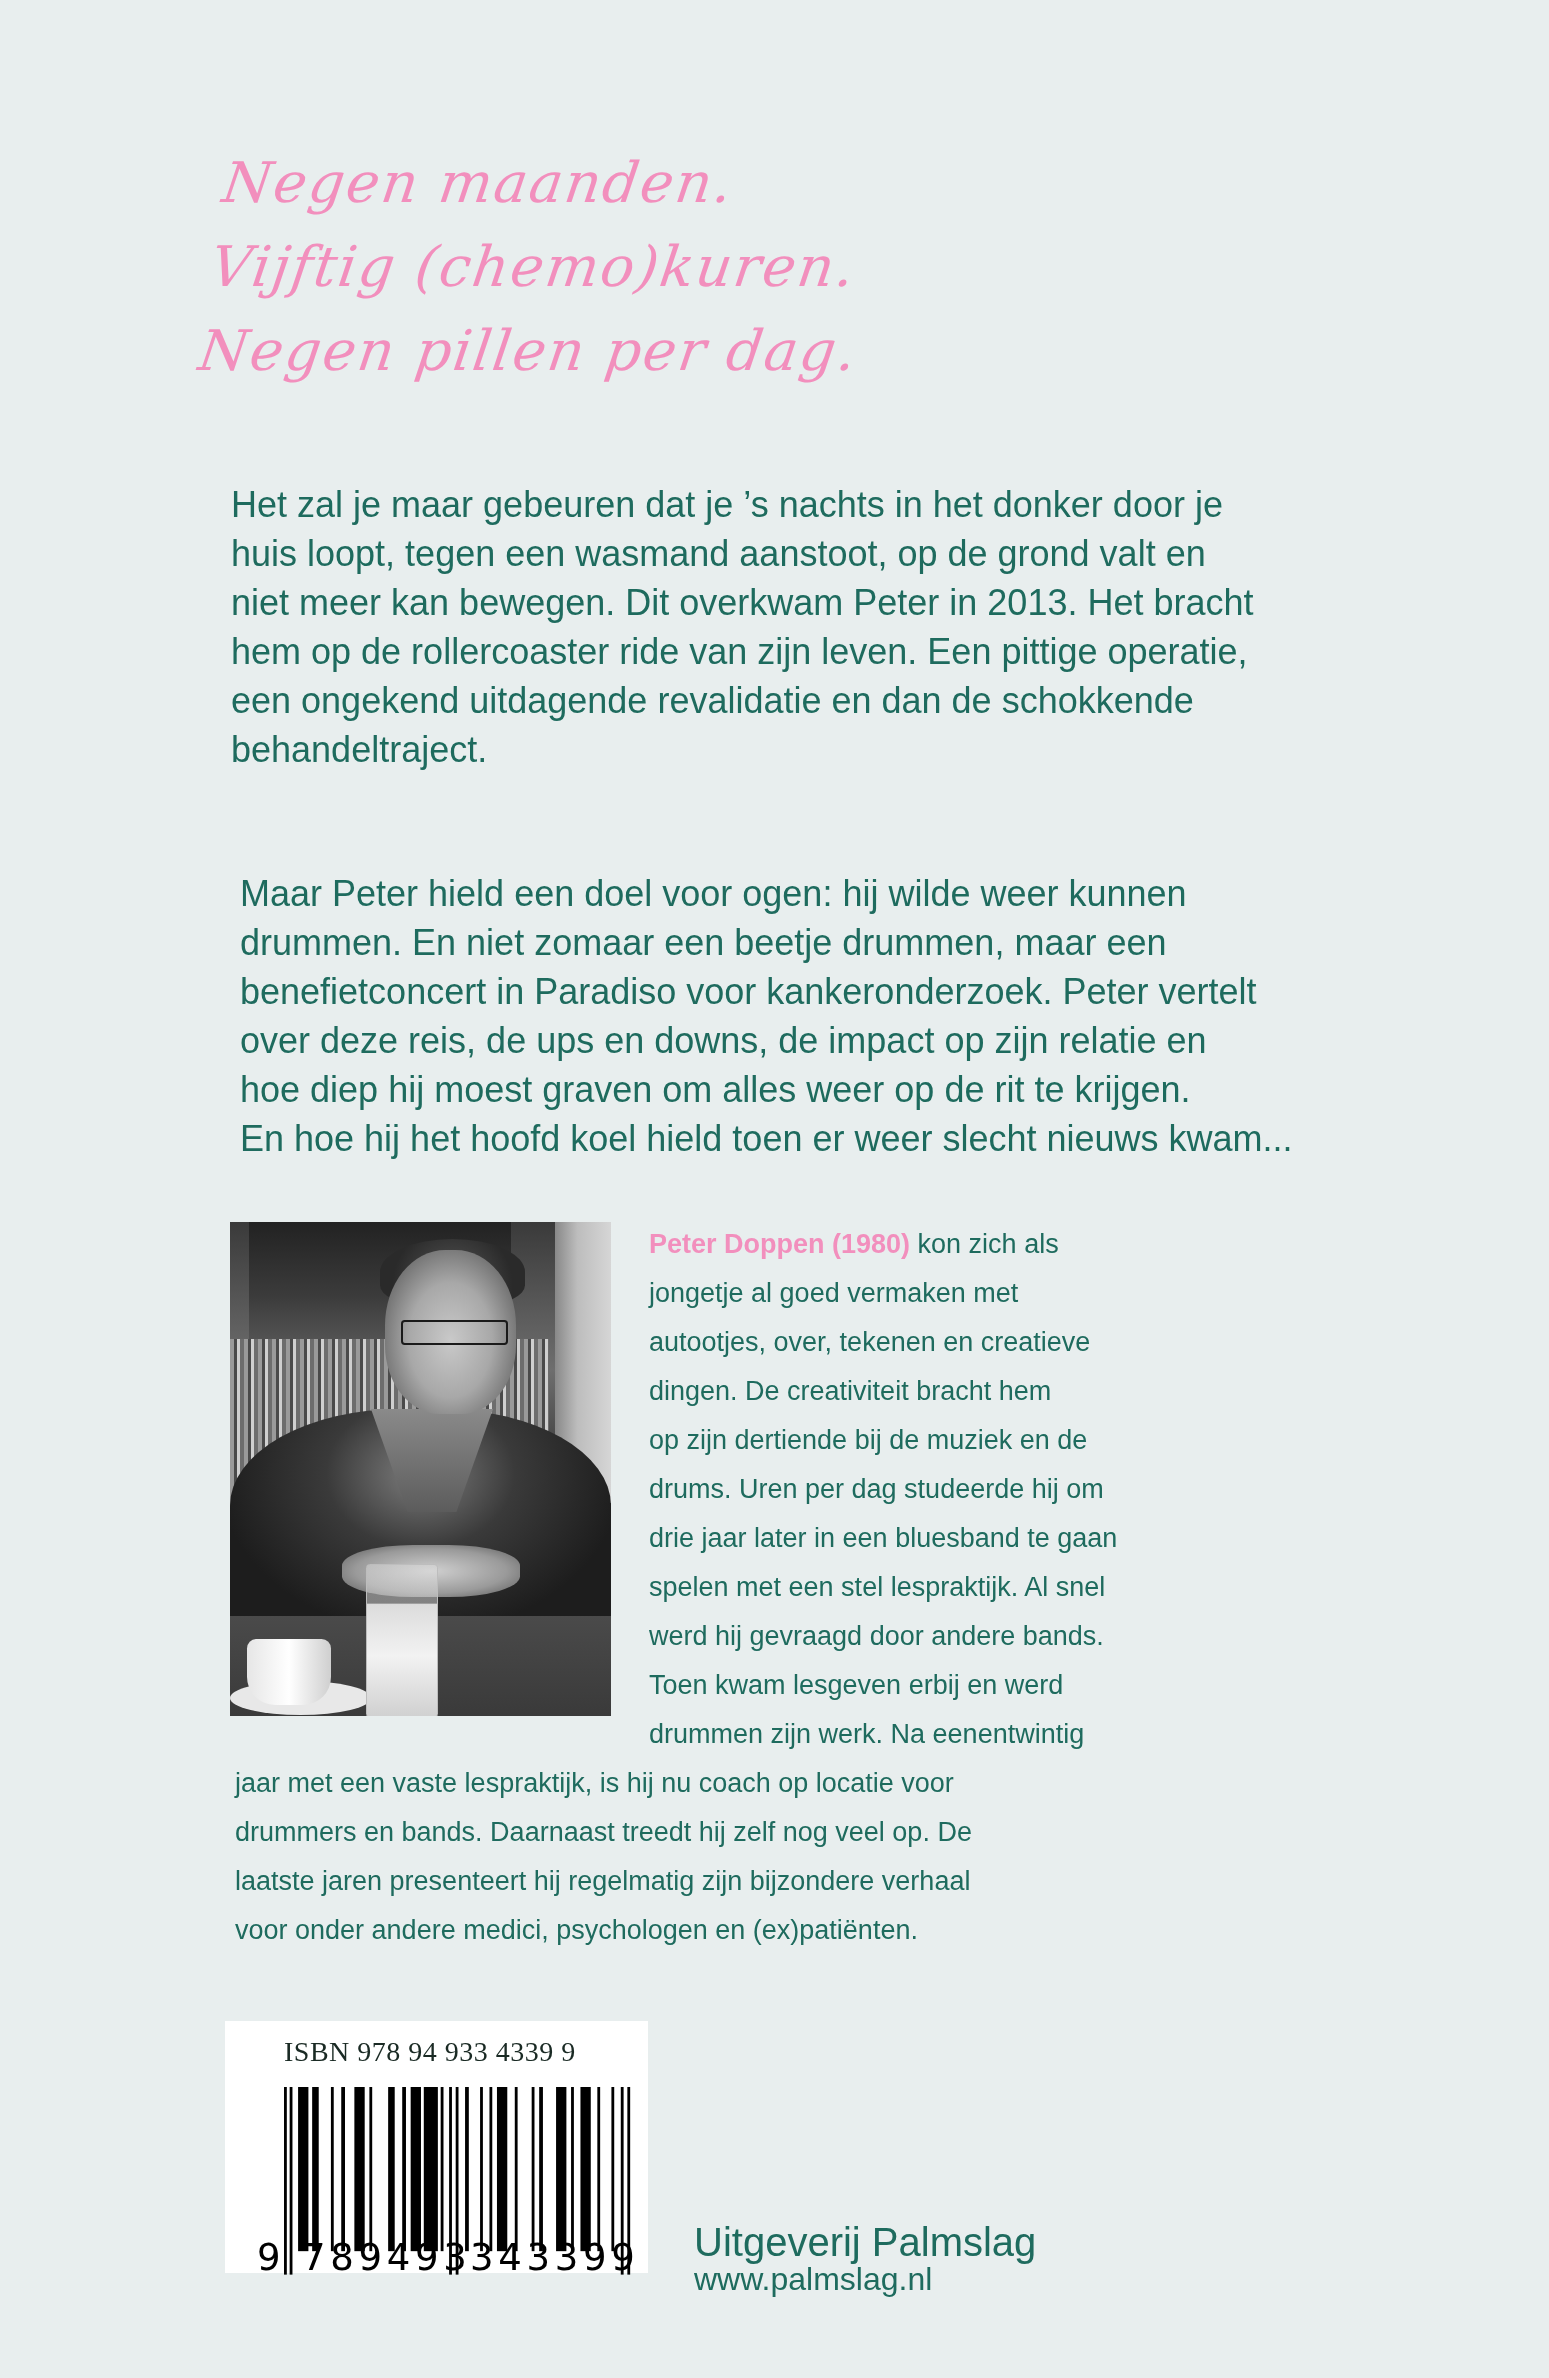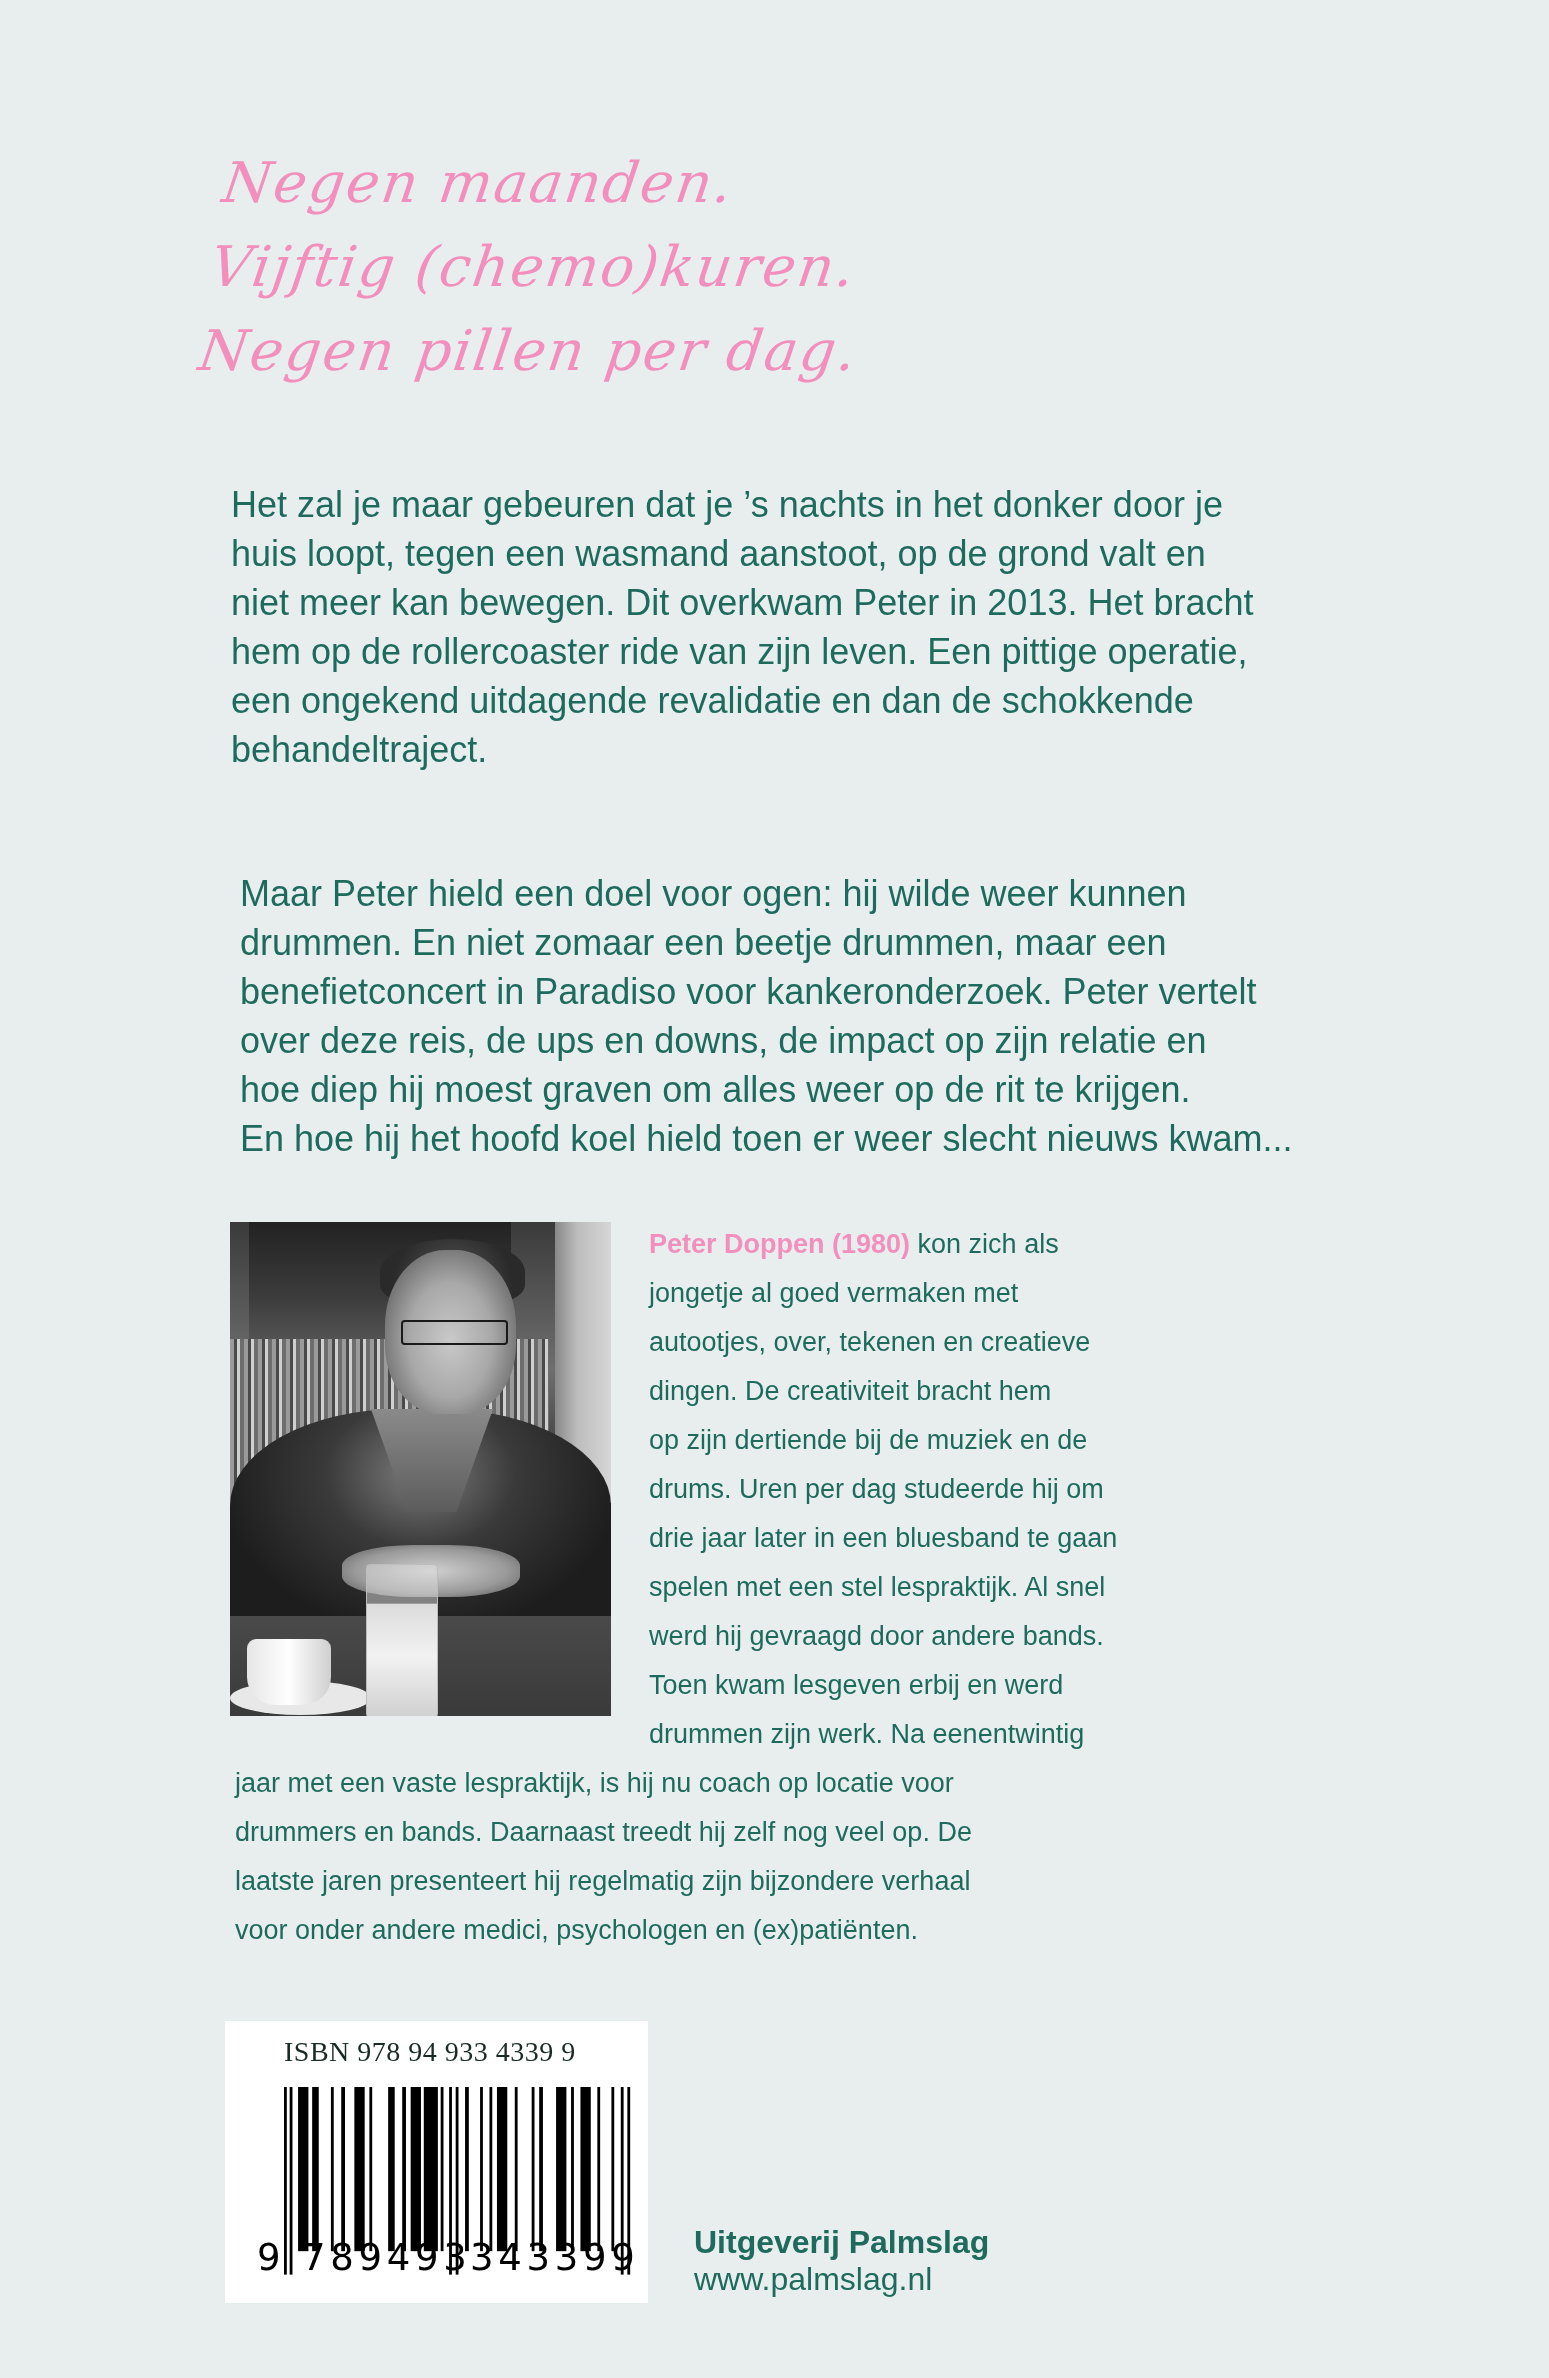--- a/index.html
+++ b/index.html
@@ -131,21 +131,21 @@
     .bio .author {
       color: #f28fbd;
       font-weight: bold;
     }
 
     .barcode-box {
       position: absolute;
       left: 225px;
       top: 2021px;
       width: 423px;
-      height: 282px;
+      height: 252px;
       background: #ffffff;
       text-decoration: underline;
     }
     .isbn-text {
       position: absolute;
       left: 59px;
       top: 15px;
       font-family: "Liberation Serif", serif;
       font-size: 28px;
       color: #1a2a24;
@@ -176,22 +176,22 @@
     .d-right { left: 245px; }
 
     .publisher {
       position: absolute;
       left: 694px;
       top: 2224px;
       color: #1e6b5e;
     }
     .publisher .pub-name {
       display: block;
-      font-weight: bold;
-      font-size: 32px;
+      font-weight: normal;
+      font-size: 40px;
       line-height: 37px;
     }
     .publisher .pub-url {
       display: block;
       font-size: 32px;
       line-height: 37px;
     }
   </style>
 </head>
 <body>

